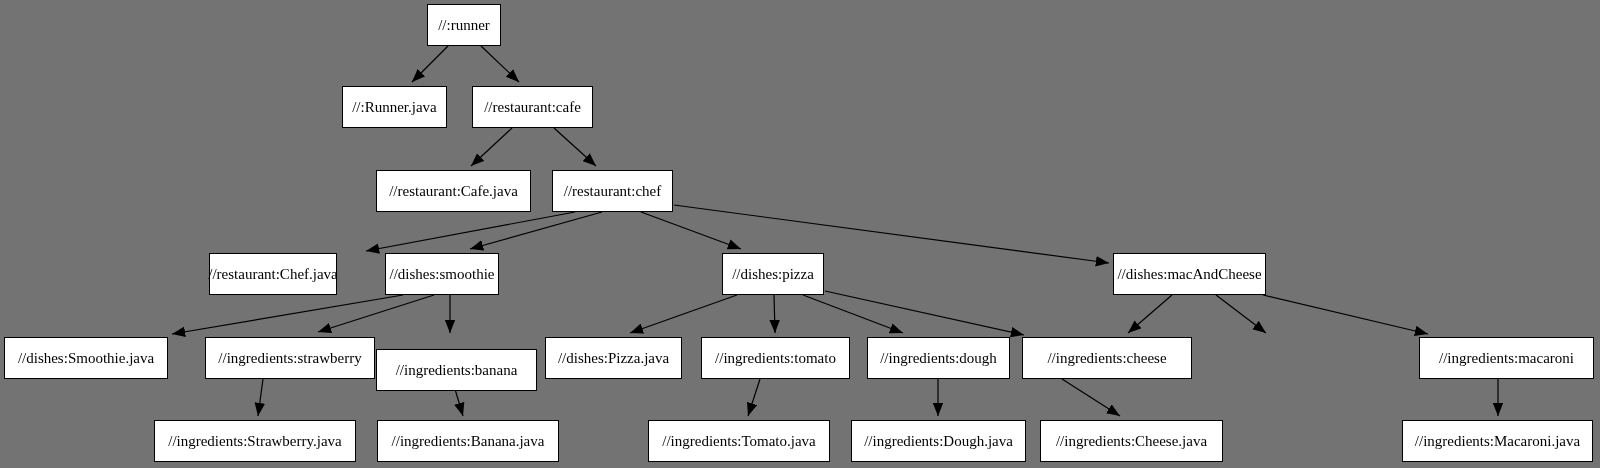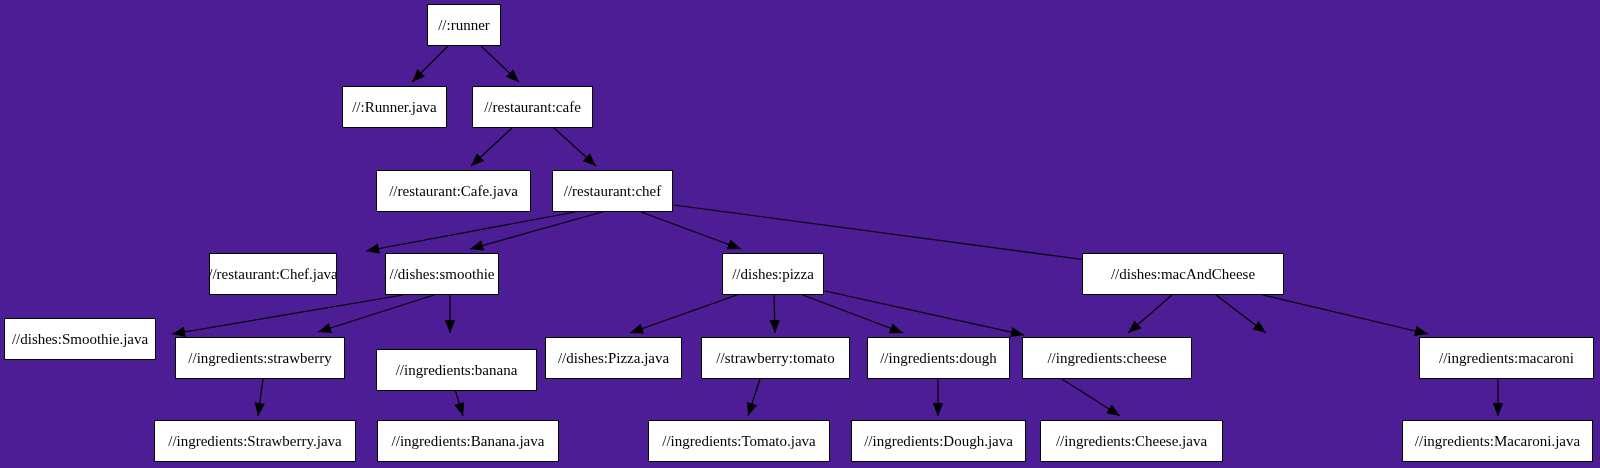--- a/index.html
+++ b/index.html
@@ -4,21 +4,21 @@
 <style>
   html, body {
     margin: 0;
     padding: 0;
     background: #ffffff;
   }
   #graph {
     position: relative;
     width: 1600px;
     height: 468px;
-    background: #4c1d95;
+    background: #737373;
     font-family: "Liberation Serif", "DejaVu Serif", serif;
     overflow: hidden;
   }
   #edges-svg {
     position: absolute;
     left: 0;
     top: 0;
     width: 1600px;
     height: 468px;
   }
@@ -80,26 +80,26 @@
   </svg>
 
   <div class="node" style="left:427px;top:4px;width:74px">//:runner</div>
   <div class="node" style="left:342px;top:86px;width:105px">//:Runner.java</div>
   <div class="node" style="left:472px;top:86px;width:121px">//restaurant:cafe</div>
   <div class="node" style="left:376px;top:170px;width:155px">//restaurant:Cafe.java</div>
   <div class="node" style="left:552px;top:170px;width:121px">//restaurant:chef</div>
   <div class="node" style="left:209px;top:253px;width:128px">//restaurant:Chef.java</div>
   <div class="node" style="left:385px;top:253px;width:114px">//dishes:smoothie</div>
   <div class="node" style="left:722px;top:253px;width:102px">//dishes:pizza</div>
-  <div class="node" style="left:1082px;top:253px;width:202px">//dishes:macAndCheese</div>
-  <div class="node" style="left:4px;top:318px;width:152px">//dishes:Smoothie.java</div>
-  <div class="node" style="left:175px;top:337px;width:170px">//ingredients:strawberry</div>
+  <div class="node" style="left:1113px;top:253px;width:153px">//dishes:macAndCheese</div>
+  <div class="node" style="left:4px;top:337px;width:164px">//dishes:Smoothie.java</div>
+  <div class="node" style="left:205px;top:337px;width:170px">//ingredients:strawberry</div>
   <div class="node" style="left:376px;top:349px;width:161px">//ingredients:banana</div>
   <div class="node" style="left:545px;top:337px;width:137px">//dishes:Pizza.java</div>
-  <div class="node" style="left:701px;top:337px;width:149px">//strawberry:tomato</div>
+  <div class="node" style="left:701px;top:337px;width:149px">//ingredients:tomato</div>
   <div class="node" style="left:867px;top:337px;width:143px">//ingredients:dough</div>
   <div class="node" style="left:1022px;top:337px;width:170px">//ingredients:cheese</div>
   <div class="node" style="left:1419px;top:337px;width:175px">//ingredients:macaroni</div>
   <div class="node" style="left:154px;top:420px;width:202px">//ingredients:Strawberry.java</div>
   <div class="node" style="left:377px;top:420px;width:182px">//ingredients:Banana.java</div>
   <div class="node" style="left:648px;top:420px;width:182px">//ingredients:Tomato.java</div>
   <div class="node" style="left:851px;top:420px;width:175px">//ingredients:Dough.java</div>
   <div class="node" style="left:1040px;top:420px;width:183px">//ingredients:Cheese.java</div>
   <div class="node" style="left:1402px;top:420px;width:191px">//ingredients:Macaroni.java</div>
 

